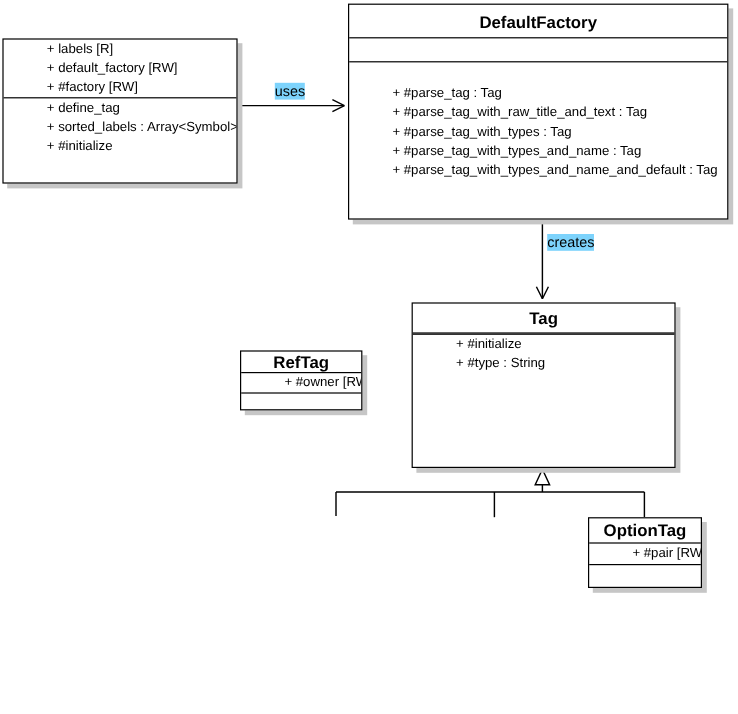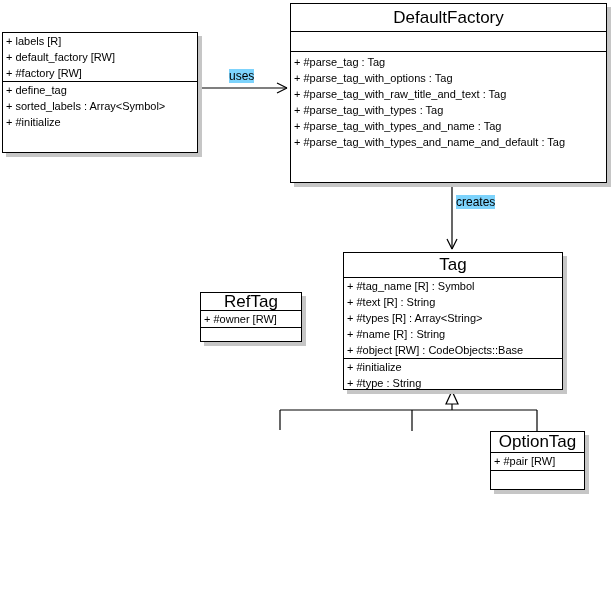--- a/index.html
+++ b/index.html
@@ -15,40 +15,41 @@
     overflow: hidden;
   }
   .uml-box {
     position: absolute;
     background: #ffffff;
     border: 1px solid #000000;
     box-shadow: 4px 4px 0 #c6c6c6;
     box-sizing: border-box;
   }
   .uml-title {
-    font-weight: normal;
-    font-size: 17px;
+    font-weight: bold;
+    font-size: 14px;
     display: flex;
     align-items: center;
     justify-content: center;
     border-bottom: 1px solid #000000;
     box-sizing: border-box;
     white-space: nowrap;
     overflow: hidden;
   }
   .uml-sec {
     box-sizing: border-box;
     overflow: hidden;
   }
   .uml-sec.sep { border-top: 1px solid #000000; }
   .row {
     font-size: 11px;
     line-height: 16px;
     padding-left: 3px;
     white-space: nowrap;
+    margin-left: 33px;
   }
   .conn-label {
     position: absolute;
     font-size: 12px;
     color: #000000;
     background: #7dd3fc;
     white-space: nowrap;
   }
   #wires {
     position: absolute;
@@ -92,39 +93,31 @@
     <div class="uml-sec sep" style="height:52px">
         <div class="row">+ define_tag</div>
         <div class="row">+ sorted_labels : Array&lt;Symbol&gt;</div>
         <div class="row">+ #initialize</div>
       </div>
   </div>
 
   <div class="uml-box" style="left:290px; top:3px; width:317px; height:180px;">
     <div class="uml-title" style="height:28px">DefaultFactory</div>
     <div class="uml-sec" style="height:19px"></div>
-    <div class="uml-sec sep" style="height:133px; padding-top:2px">
+    <div class="uml-sec sep" style="height:133px; padding-top:18px">
         <div class="row">+ #parse_tag : Tag</div>
-        <div class="row">+ #parse_tag_with_options : Tag</div>
         <div class="row">+ #parse_tag_with_raw_title_and_text : Tag</div>
         <div class="row">+ #parse_tag_with_types : Tag</div>
         <div class="row">+ #parse_tag_with_types_and_name : Tag</div>
         <div class="row">+ #parse_tag_with_types_and_name_and_default : Tag</div>
       </div>
   </div>
 
   <div class="uml-box" style="left:343px; top:252px; width:220px; height:138px;">
     <div class="uml-title" style="height:25px">Tag</div>
-    <div class="uml-sec" style="height:80px">
-        <div class="row">+ #tag_name [R] : Symbol</div>
-        <div class="row">+ #text [R] : String</div>
-        <div class="row">+ #types [R] : Array&lt;String&gt;</div>
-        <div class="row">+ #name [R] : String</div>
-        <div class="row">+ #object [RW] : CodeObjects::Base</div>
-      </div>
     <div class="uml-sec sep" style="height:33px">
         <div class="row">+ #initialize</div>
         <div class="row">+ #type : String</div>
       </div>
   </div>
 
   <div class="uml-box" style="left:200px; top:292px; width:102px; height:50px;">
     <div class="uml-title" style="height:18px">RefTag</div>
     <div class="uml-sec" style="height:16px">
         <div class="row">+ #owner [RW]</div>

